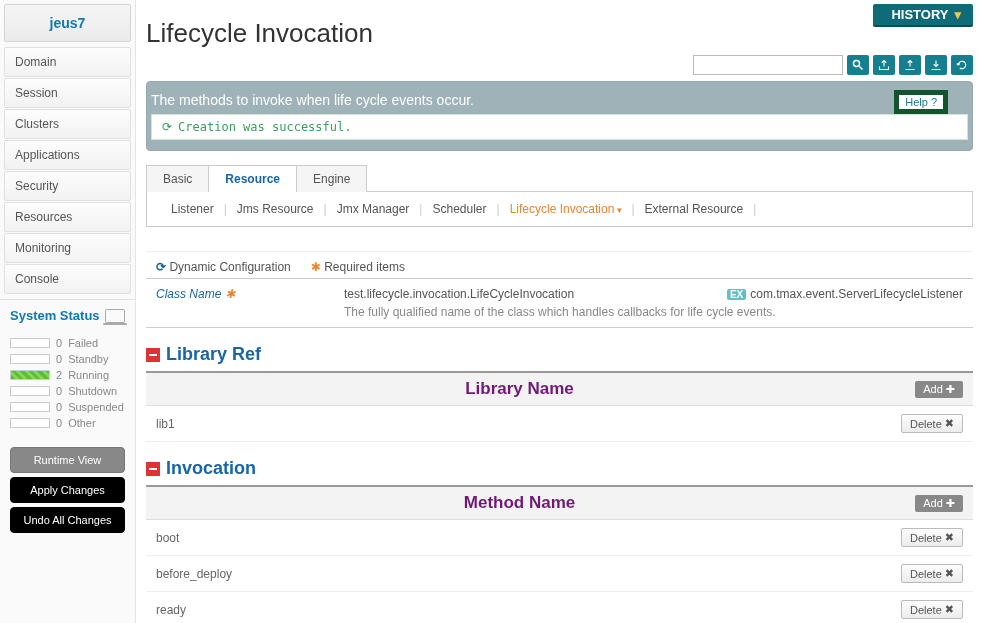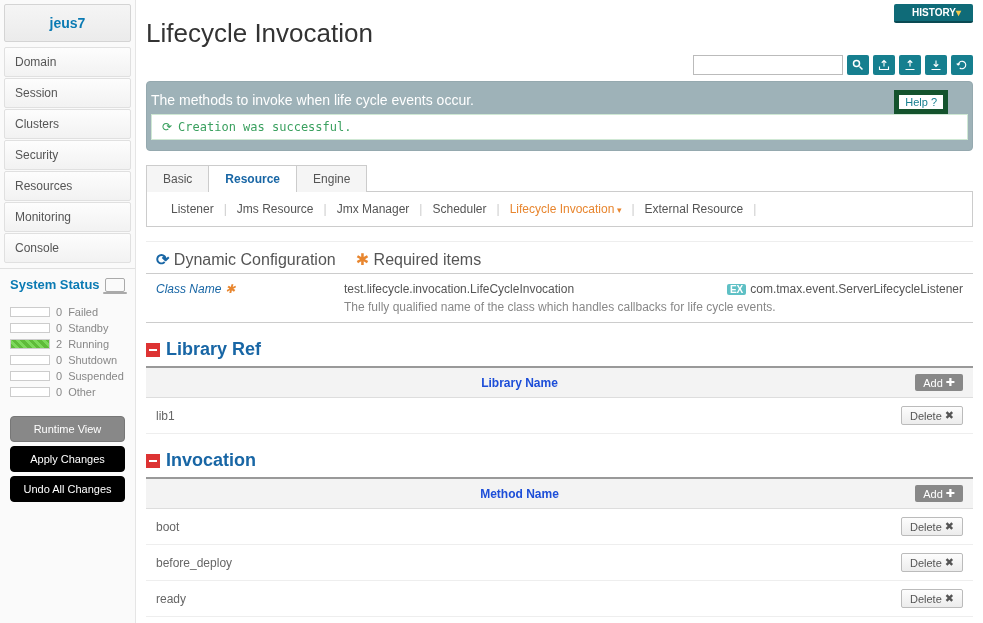--- a/index.html
+++ b/index.html
@@ -18,80 +18,81 @@
 .status-bar { width: 40px; height: 10px; border: 1px solid #ccc; background: #fff; }
 .status-bar.running { background: repeating-linear-gradient(45deg,#5fbb3a,#5fbb3a 3px,#7cd95a 3px,#7cd95a 6px); }
 .btn-stack { padding: 6px 10px; display: flex; flex-direction: column; gap: 4px; }
 .sidebar-btn { text-align: center; padding: 6px 4px; border-radius: 4px; cursor: pointer; font-size: 11px; }
 .btn-runtime { background: #888; color: #fff; border: 1px solid #777; }
 .btn-black { background: #000; color: #fff; border: 1px solid #000; }
 .save-note { color: #0a7ab3; text-decoration: underline; text-align: center; padding: 6px; font-size: 11px; }
 
 
 .main { flex: 1; padding: 0 10px; position: relative; }
-.history-pill { position: absolute; right: 10px; top: 4px; background: #0f6b78; color: #fff; padding: 3px 12px 3px 18px; font-weight: bold; font-size: 10px; border-bottom: 2px solid #0a4a53; display: flex; align-items: center; border-radius: 2px; }
+.history-pill { position: absolute; right: 10px; top: 4px; background: #0f6b78; color: #fff; padding: 3px 12px 3px 18px; font-weight: bold; font-size: 13px; border-bottom: 2px solid #0a4a53; display: flex; align-items: center; gap: 6px; border-radius: 2px; }
 .history-pill .chev { color: #f2c84b; }
 .title { font-size: 26px; color: #333; padding: 18px 0 6px 0; }
 .toolbar { display: flex; justify-content: flex-end; gap: 4px; padding-bottom: 6px; }
 .search-input { width: 150px; height: 20px; border: 1px solid #bbb; padding: 0 4px; }
 .tool-btn { width: 22px; height: 20px; background: #167f8f; border-radius: 2px; display: inline-flex; align-items: center; justify-content: center; }
 .tool-btn svg { fill: #fff; }
 
 .banner { background: #9eb2b8; border: 1px solid #95a9af; border-radius: 4px; padding: 10px 4px; color: #fff; font-size: 14px; position: relative; }
 .banner .help { position: absolute; right: 24px; top: 8px; background: #fff; color: #167f8f; padding: 1px 6px; border: 5px solid #14532d; font-size: 11px; }
 .banner-msg { background: #fff; color: #3aa05f; padding: 5px 10px; margin-top: 6px; border: 1px solid #cfe8d4; font-family: monospace; font-size: 12px; display: flex; align-items: center; gap: 6px; }
 
 .tabs { margin-top: 14px; display: flex; }
 .tab { padding: 6px 16px; border: 1px solid #ccc; border-bottom: none; background: #f5f5f5; color: #555; cursor: pointer; margin-right: -1px; }
 .tab.active { background: #fff; color: #1866a5; font-weight: bold; }
 .subnav { border: 1px solid #ccc; padding: 10px 20px; margin-top: -1px; }
 .subnav a { color: #555; text-decoration: none; padding: 0 4px; }
 .subnav .sep { color: #ccc; padding: 0 6px; }
 .subnav a.active { color: #e8862f; }
 .subnav a.active::after { content: " ▾"; font-size: 9px; }
 
-.dyn-row { padding: 8px 10px 4px 10px; color: #555; font-size: 16px; display: flex; gap: 20px; align-items: center; border-top: 1px solid #eee; margin-top: 14px; }
+.dyn-row { padding: 8px 10px 4px 10px; color: #555; font-size: 12px; display: flex; gap: 20px; align-items: center; border-top: 1px solid #eee; margin-top: 24px; }
 .dyn-icon { color: #1866a5; font-weight: bold; }
 .star { color: #e8862f; }
 
 .field-block { border-top: 1px solid #ccc; border-bottom: 1px solid #ccc; padding: 8px 10px; display: flex; gap: 8px; }
 .field-label { width: 180px; color: #1866a5; font-style: italic; font-size: 12px; display: flex; gap: 4px; }
 .field-content { flex: 1; color: #555; font-size: 12px; }
 .field-content .ex-tag { background: #5fc0c5; color: #fff; padding: 0 3px; font-size: 10px; border-radius: 2px; margin-right: 4px; font-weight: bold; }
 .field-content .example-text { color: #555; }
 .field-content .desc { color: #888; margin-top: 4px; }
 .field-row { display: flex; justify-content: space-between; align-items: flex-start; }
 
 .section-head { display: flex; align-items: center; gap: 6px; font-size: 18px; color: #1866a5; font-weight: bold; padding: 16px 0 6px 0; }
 .toggle-icon { width: 14px; height: 14px; background: #d33; position: relative; display: inline-block; }
 .toggle-icon::after { content: ""; position: absolute; left: 3px; top: 6px; width: 8px; height: 2px; background: #fff; }
 
 .tbl { width: 100%; border-top: 2px solid #999; }
 .tbl-head { display: flex; background: #f3f3f3; border-bottom: 1px solid #ddd; padding: 6px 10px; align-items: center; }
-.tbl-head .th { flex: 1; text-align: center; color: #1d4ed8; font-size: 12px; font-weight: bold; }
+.tbl-head .th { flex: 1; text-align: center; color: #701a75; font-size: 17px; font-weight: bold; }
 .btn-add, .btn-del { background: #888; color: #fff; border-radius: 2px; padding: 2px 8px; font-size: 11px; cursor: pointer; display: inline-flex; align-items: center; gap: 3px; }
 .btn-del { background: linear-gradient(#fdfdfd,#ececec); color: #555; border: 1px solid #bbb; }
 .tbl-row { display: flex; border-bottom: 1px solid #eee; padding: 8px 10px; align-items: center; }
 .tbl-row .cell { flex: 1; color: #666; font-size: 12px; }
 .actions { width: 80px; text-align: right; }
 
 .laptop-icon { width: 20px; height: 14px; border: 1px solid #aaa; border-radius: 2px; position: relative; display: inline-block; }
 .laptop-icon::after { content: ""; position: absolute; left: -3px; right: -3px; bottom: -3px; height: 2px; background: #aaa; border-radius: 1px; }
 </style>
 </head>
 <body>
 
 <div class="app">
 
   <div class="sidebar">
     <div class="brand">jeus7</div>
     <div class="nav" id="nav-list">
         <div class="nav-item">Domain</div>
         <div class="nav-item">Session</div>
         <div class="nav-item">Clusters</div>
+        <div class="nav-item">Applications</div>
         <div class="nav-item">Security</div>
         <div class="nav-item">Resources</div>
         <div class="nav-item">Monitoring</div>
         <div class="nav-item">Console</div>
       </div>
     <div class="status-header">
       <span>System Status</span>
       <span class="laptop-icon"></span>
     </div>
     <div class="status-list" id="status-list">

